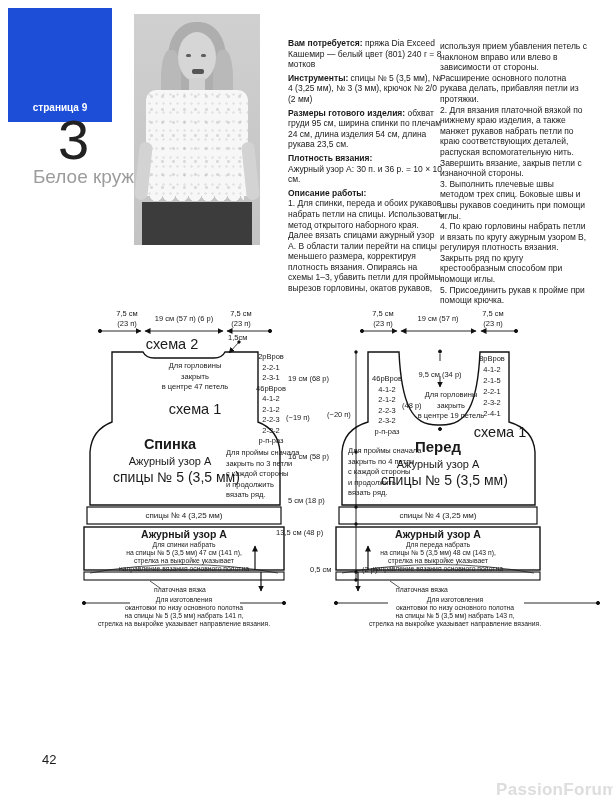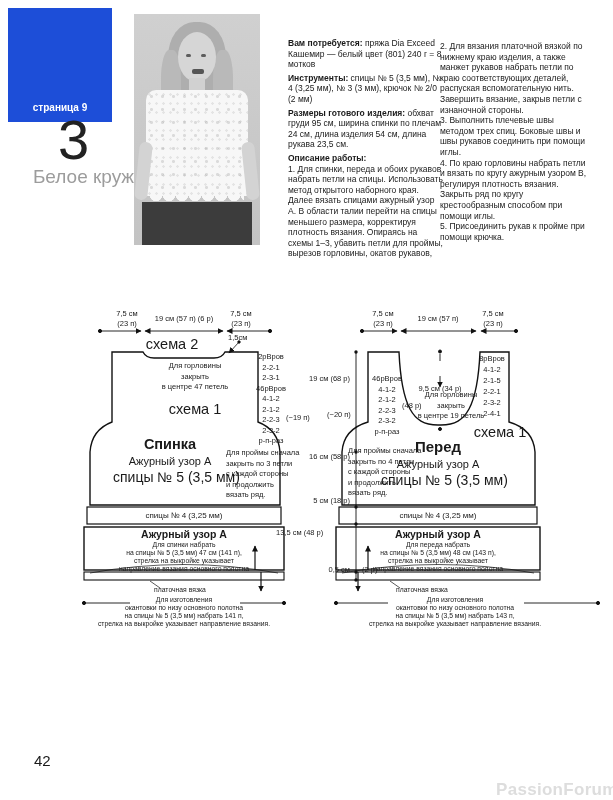--- a/index.html
+++ b/index.html
@@ -1,21 +1,21 @@
 <!DOCTYPE html>
 <html><head>
 <meta charset="utf-8">
 <style>
   html,body{margin:0;padding:0;background:#e9e9e9}
   .page{position:relative;width:613px;height:800px;background:#ffffff;margin:0 auto;
         font-family:"Liberation Sans",sans-serif;color:#1a1a1a;overflow:hidden}
   .t{position:absolute}
   .nw{white-space:nowrap}
   .ctr{text-align:center}
-  .rt{text-align:right}
+  .rt{text-align:left}
   .bold{font-weight:700}
   .f7{font-size:6.8px;line-height:7.9px}
   .f75{font-size:7.5px;line-height:10.5px}
   .f8{font-size:8px;line-height:10.5px}
   .f95{font-size:14px;line-height:11px}
   .f105{font-size:10.5px;line-height:12px}
   .f11{font-size:11px;line-height:13px}
   .f14{font-size:14.5px;line-height:16px}
   .f15{font-size:15px;line-height:16px}
   .col p{margin:0 0 3px 16px;font-size:8.5px;line-height:10.6px}
@@ -130,23 +130,25 @@
     <div class="lace" style="left:12px;top:76px;width:102px;height:106px"></div>
     <div style="left:3px;top:128px;width:13px;height:58px;border-radius:6px;background:#d7d2cb;transform:rotate(6deg)"></div>
     <div style="left:110px;top:128px;width:13px;height:58px;border-radius:6px;background:#d7d2cb;transform:rotate(-6deg)"></div>
     <div style="left:8px;top:188px;width:110px;height:43px;background:#3c3c3c"></div>
   </div>
 
   <div class="t col" style="left:272px;top:38px;width:172px">
     <p><span class="bold">Вам потребуется:</span> <span>пряжа Dia Exceed Кашемир — белый цвет (801) 240 г = 8 мотков</span></p>
     <p><span class="bold">Инструменты:</span> <span>спицы № 5 (3,5 мм), № 4 (3,25 мм), № 3 (3 мм), крючок № 2/0 (2 мм)</span></p>
     <p><span class="bold">Размеры готового изделия:</span> <span>обхват груди 95 см, ширина спинки по плечам 24 см, длина изделия 54 см, длина рукава 23,5 см.</span></p>
+    <p><span class="bold" style="display:block">Плотность вязания:</span><span>Ажурный узор А: 30 п. и 36 р. = 10 × 10 см.</span></p>
     <p><span class="bold" style="display:block">Описание работы:</span><span>1. Для спинки, переда и обоих рукавов набрать петли на спицы. Использовать метод открытого наборного края. Далее вязать спицами ажурный узор А. В области талии перейти на спицы меньшего размера, корректируя плотность вязания. Опираясь на схемы 1–3, убавить петли для проймы, вырезов горловины, окатов рукавов,</span></p>
   </div>
   <div class="t col col2" style="left:440px;top:41px;width:150px">
+    <p>используя прием убавления петель с наклоном вправо или влево в зависимости от стороны. Расширение основного полотна рукава делать, прибавляя петли из протяжки.</p>
     <p>2. Для вязания платочной вязкой по нижнему краю изделия, а также манжет рукавов набрать петли по краю соответствующих деталей, распуская вспомогательную нить. Завершить вязание, закрыв петли с изнаночной стороны.</p>
     <p>3. Выполнить плечевые швы методом трех спиц. Боковые швы и швы рукавов соединить при помощи иглы.</p>
     <p>4. По краю горловины набрать петли и вязать по кругу ажурным узором В, регулируя плотность вязания. Закрыть ряд по кругу крестообразным способом при помощи иглы.</p>
     <p>5. Присоединить рукав к пройме при помощи крючка.</p>
   </div>
 
   <div class="t ctr nw f75" style="left:103px;top:309px;width:48px;line-height:9px">7,5 см</div>
   <div class="t ctr nw f75" style="left:103px;top:319px;width:48px;line-height:9px">(23 п)</div>
   <div class="t ctr nw f75" style="left:136px;top:314px;width:96px">19 см (57 п) (6 р)</div>
   <div class="t ctr nw f75" style="left:217px;top:309px;width:48px;line-height:9px">7,5 см</div>
@@ -165,21 +167,21 @@
   <div class="t ctr nw f105 bold" style="left:114px;top:528px;width:140px">Ажурный узор А</div>
   <div class="t ctr nw f7" style="left:94px;top:541px;width:180px">Для спинки набрать<br>на спицы № 5 (3,5 мм) 47 см (141 п),<br>стрелка на выкройке указывает<br>направление вязания основного полотна</div>
   <div class="t ctr nw f7" style="left:140px;top:586px;width:80px">платочная вязка</div>
   <div class="t ctr nw f7" style="left:74px;top:596px;width:220px">Для изготовления<br>окантовки по низу основного полотна<br>на спицы № 5 (3,5 мм) набрать 141 п,<br>стрелка на выкройке указывает направление вязания.</div>
 
   <div class="t ctr nw f75" style="left:359px;top:309px;width:48px;line-height:9px">7,5 см</div>
   <div class="t ctr nw f75" style="left:359px;top:319px;width:48px;line-height:9px">(23 п)</div>
   <div class="t ctr nw f75" style="left:390px;top:314px;width:96px">19 см (57 п)</div>
   <div class="t ctr nw f75" style="left:469px;top:309px;width:48px;line-height:9px">7,5 см</div>
   <div class="t ctr nw f75" style="left:469px;top:319px;width:48px;line-height:9px">(23 п)</div>
-  <div class="t ctr nw f75" style="left:400px;top:384px;width:80px">9,5 см (34 р)</div>
+  <div class="t ctr nw f75" style="left:400px;top:370px;width:80px">9,5 см (34 р)</div>
   <div class="t ctr nw f75" style="left:406px;top:390px;width:90px">Для горловины<br>закрыть<br>в центре 19 петель</div>
   <div class="t nw f75" style="left:402px;top:401px;width:32px">(48 р)</div>
   <div class="t ctr nw f75" style="left:366px;top:374px;width:42px">46рВров<br>4-1-2<br>2-1-2<br>2-2-3<br>2-3-2<br>р-п-раз</div>
   <div class="t nw f75" style="left:327px;top:410px;width:40px">(−20 п)</div>
   <div class="t nw f75" style="left:348px;top:446px;width:66px">Для проймы сначала<br>закрыть по 4 петли<br>с каждой стороны<br>и продолжить<br>вязать ряд.</div>
   <div class="t ctr nw f75" style="left:468px;top:353px;width:48px;line-height:11px">8рВров<br>4-1-2<br>2-1-5<br>2-2-1<br>2-3-2<br>2-4-1</div>
   <div class="t ctr nw f14" style="left:462px;top:424px;width:76px">схема 1</div>
   <div class="t ctr nw f15 bold" style="left:388px;top:439px;width:100px">Перед</div>
   <div class="t ctr nw f11" style="left:381px;top:458px;width:114px">Ажурный узор А</div>
   <div class="t ctr nw f95" style="left:381px;top:475px;width:114px">спицы № 5 (3,5 мм)</div>
@@ -189,15 +191,15 @@
   <div class="t ctr nw f7" style="left:382px;top:586px;width:80px">платочная вязка</div>
   <div class="t ctr nw f7" style="left:345px;top:596px;width:220px">Для изготовления<br>окантовки по низу основного полотна<br>на спицы № 5 (3,5 мм) набрать 143 п,<br>стрелка на выкройке указывает направление вязания.</div>
 
   <div class="t rt nw f75" style="left:288px;top:374px;width:62px">19 см (68 р)</div>
   <div class="t rt nw f75" style="left:288px;top:452px;width:62px">16 см (58 р)</div>
   <div class="t rt nw f75" style="left:288px;top:496px;width:62px">5 см (18 р)</div>
   <div class="t rt nw f75" style="left:276px;top:528px;width:42px">13,5 см (48 р)</div>
   <div class="t rt nw f75" style="left:310px;top:565px;width:40px">0,5 см</div>
   <div class="t nw f75" style="left:362px;top:565px;width:36px">(2 р)</div>
 
-  <div class="t nw" style="left:34px;top:752px;font-size:15px">42</div>
+  <div class="t nw" style="left:42px;top:752px;font-size:13px">42</div>
   <div class="t nw bold" style="left:496px;top:780px;width:112px;font-size:17px;color:#ddd;letter-spacing:.3px">PassionForum.ru</div>
 </div>
 
 </body></html>

